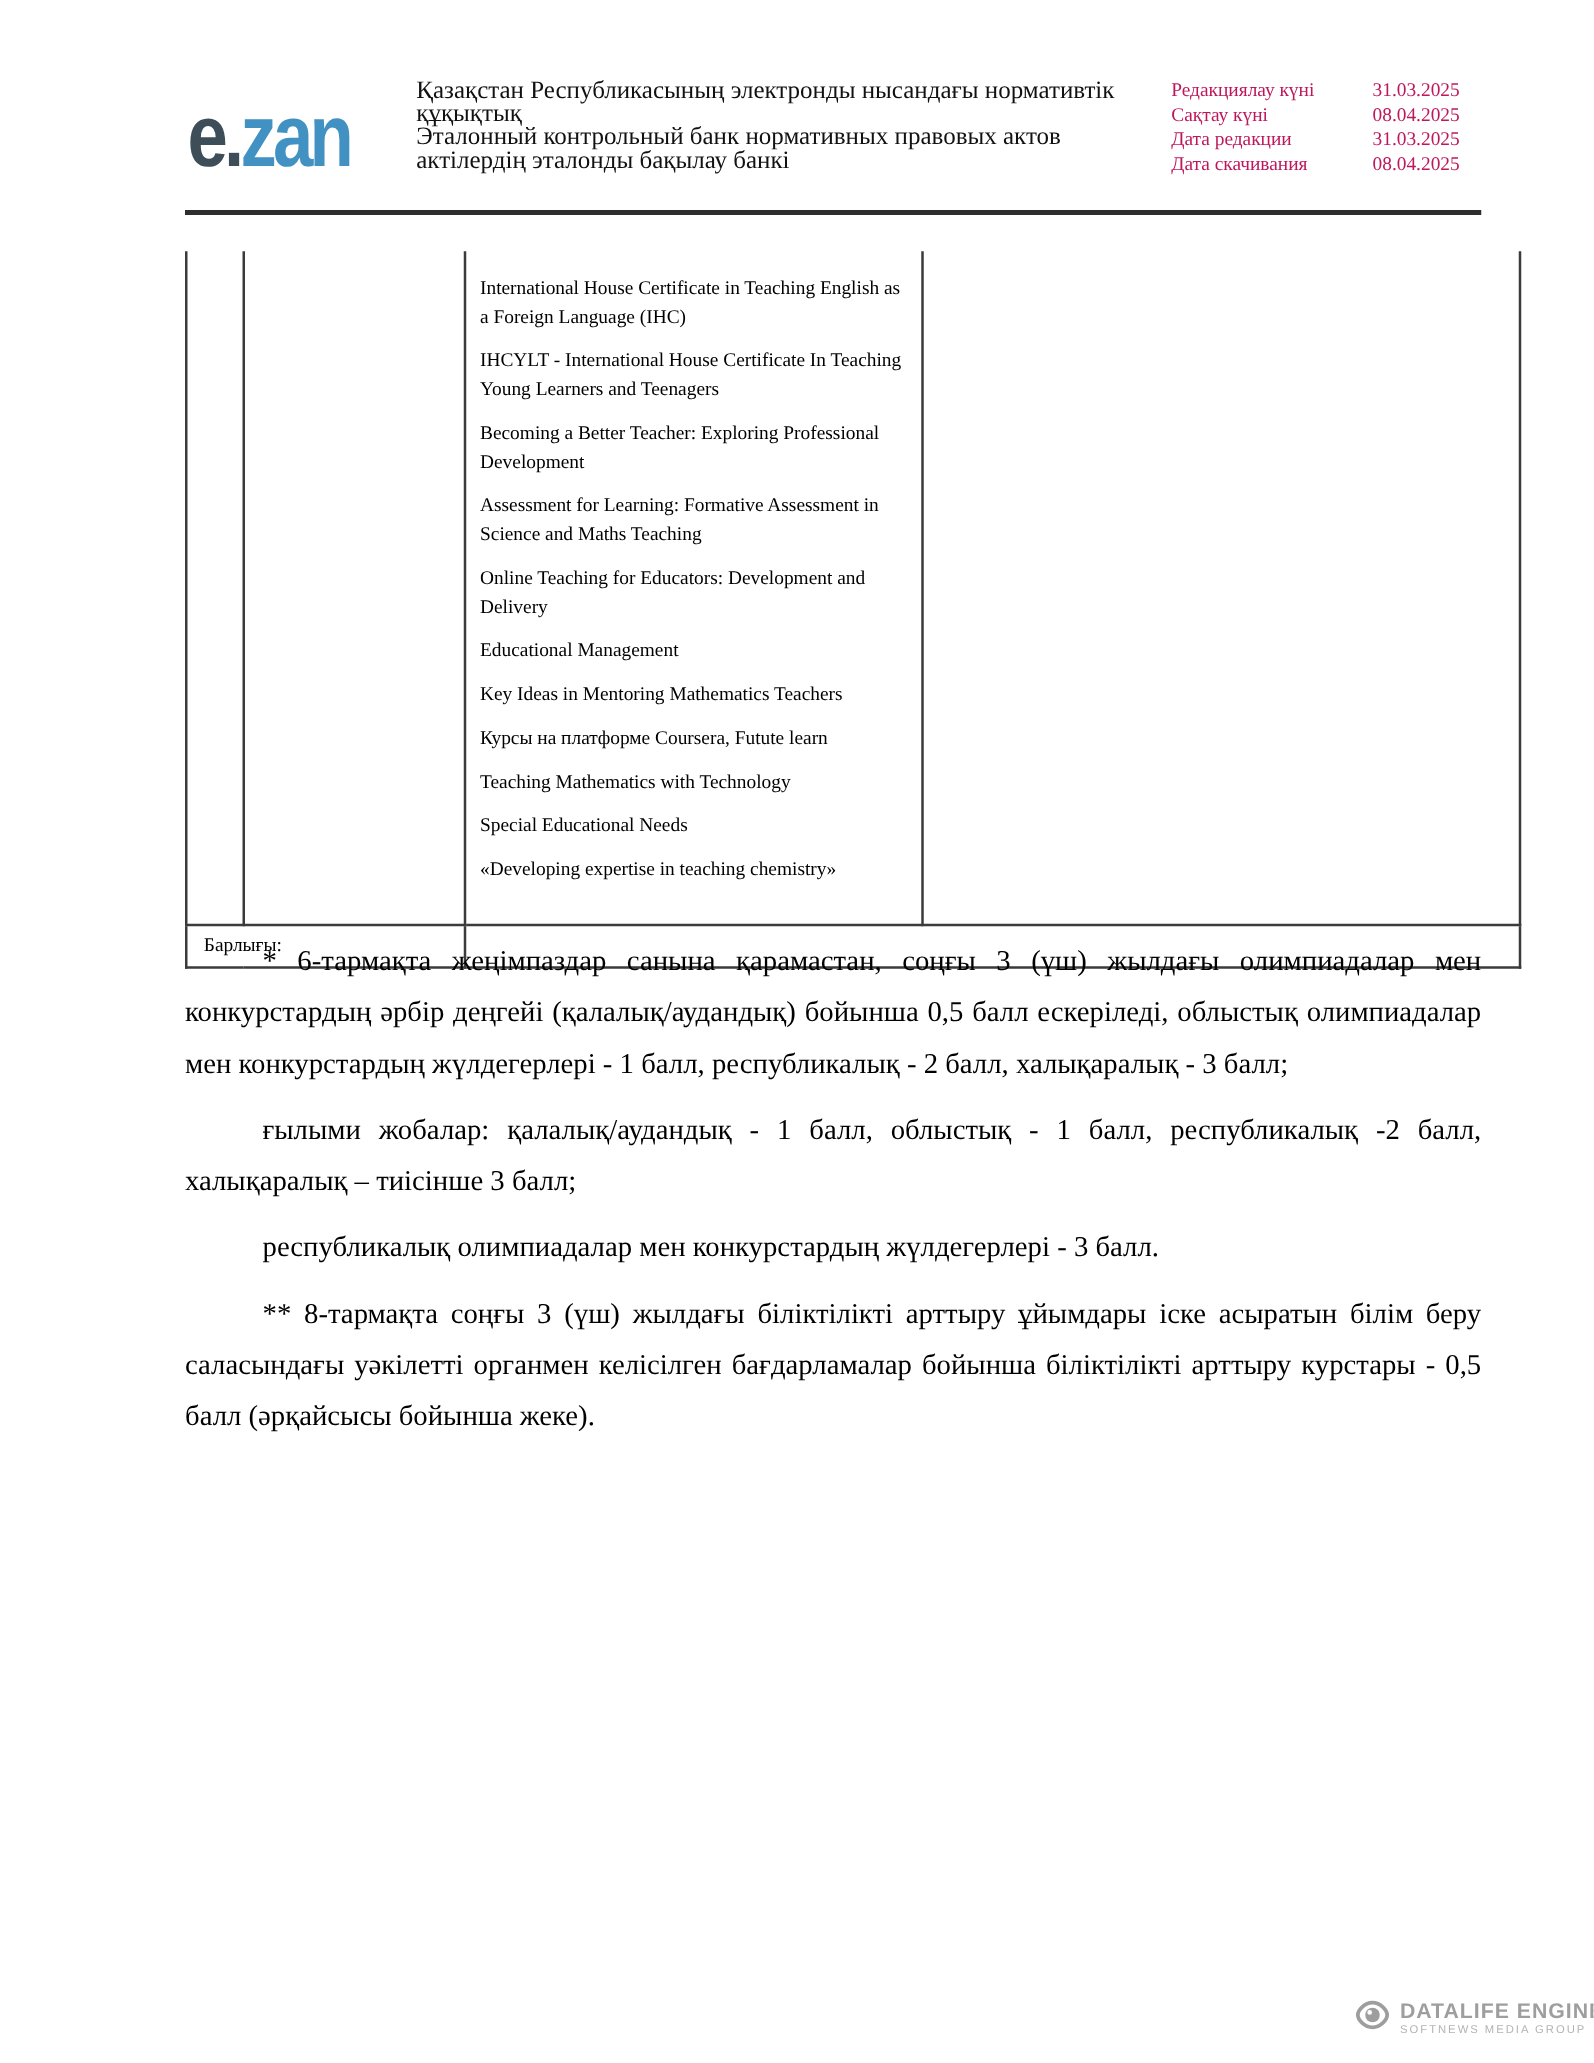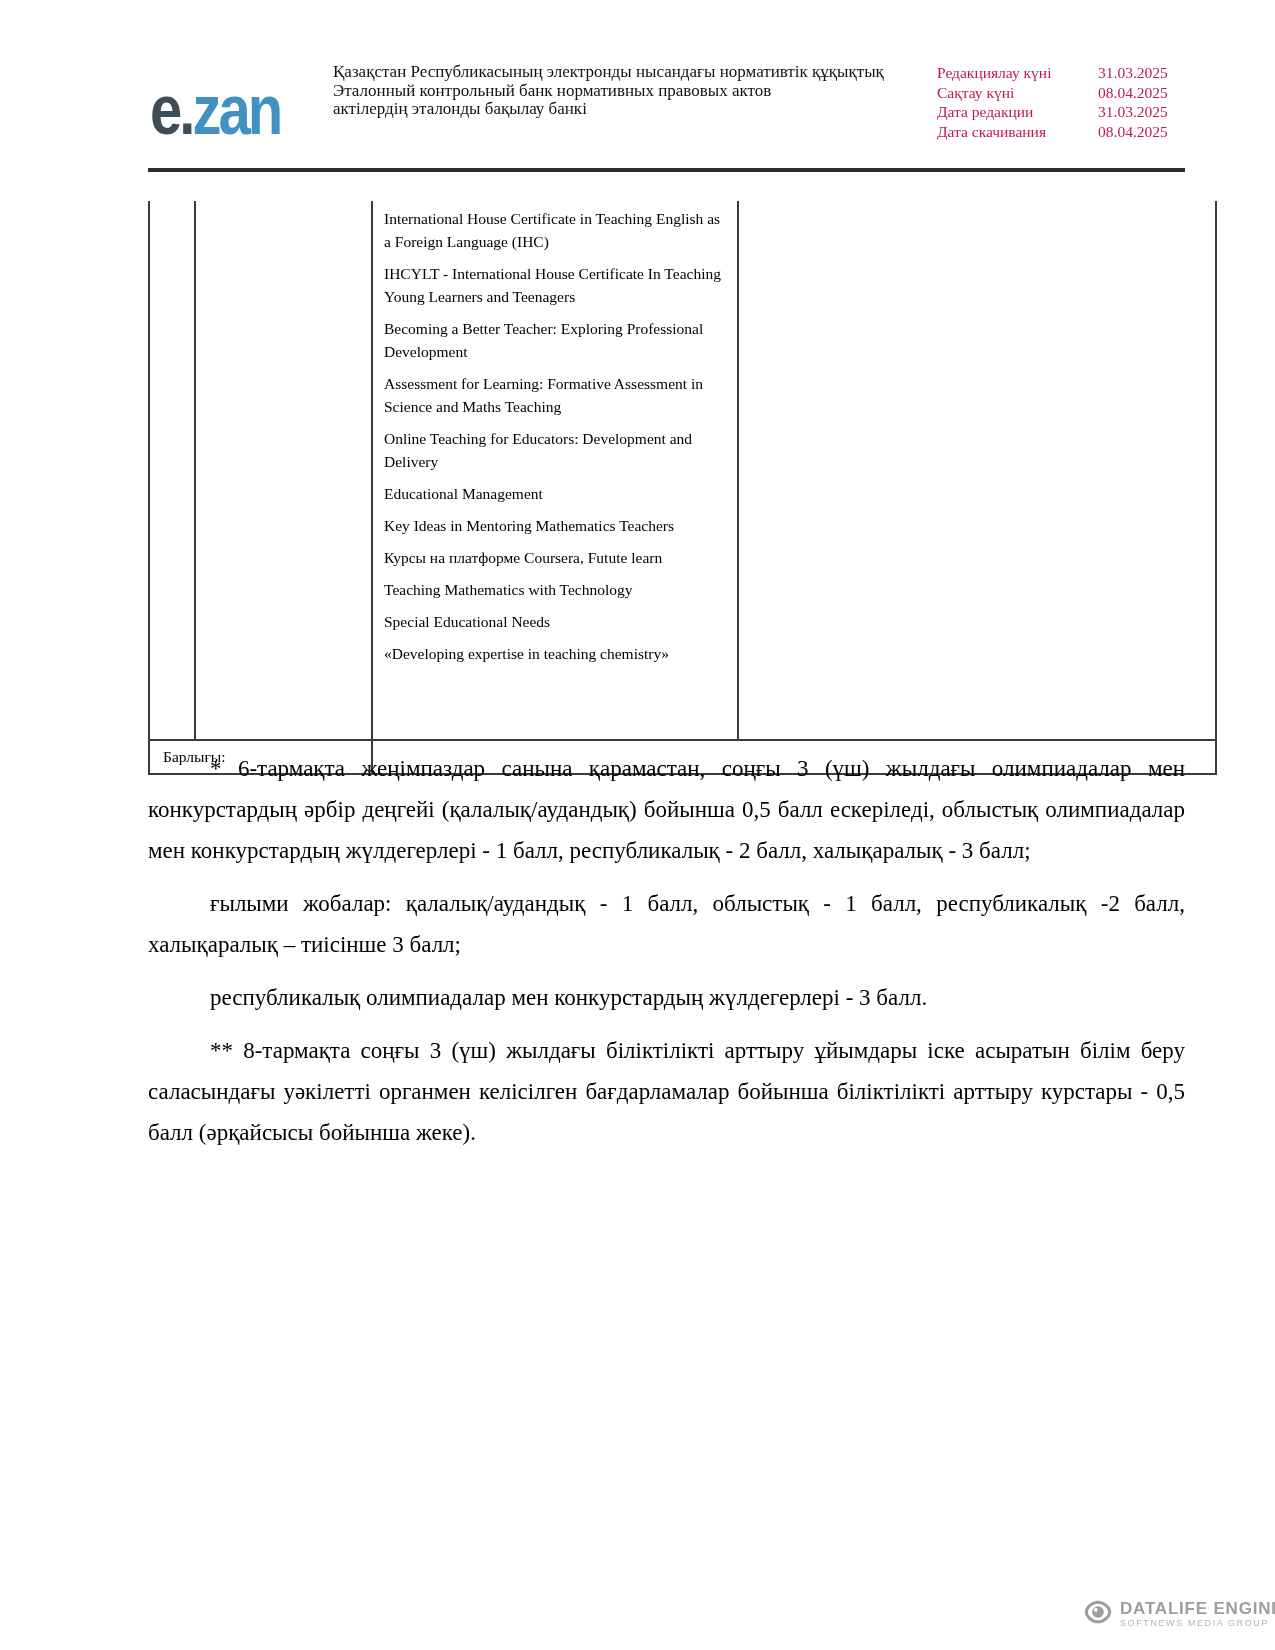--- a/index.html
+++ b/index.html
@@ -18,21 +18,21 @@
     font-family:"Liberation Sans", sans-serif;
     font-weight:bold; font-size:58px; letter-spacing:-3px;
     line-height:1; transform:scaleY(1.22); transform-origin:top left;
     white-space:nowrap;
   }
   .logo .lg-dark { color:#3e4e58; }
   .logo .lg-blue { color:#4191c3; }
 
   .org-block {
     position:absolute; left:333px; top:63px; width:560px;
-    font-size:17px; line-height:18.6px; color:#111;
+    font-size:20px; line-height:18.6px; color:#111;
   }
   .dates-block {
     position:absolute; left:937px; top:63px; width:240px;
     font-size:15.5px; line-height:19.6px; color:#be185d;
   }
   .date-row { display:flex; }
   .date-label { width:161px; flex:0 0 161px; }
   .date-value { white-space:nowrap; }
 
   .header-rule {
@@ -51,21 +51,21 @@
     padding:0;
   }
   .doc-table tr.row-courses td { border-top:none; }
   .doc-table td.c1 { width:44px; }
   .doc-table td.c2 { width:175px; }
   .doc-table td.c3 { width:342px; }
   .doc-table td.c4 { width:476px; }
   .row-courses td { height:532px; }
   .course-cell { padding:6px 11px 0 11px !important; }
   .course-cell p {
-    margin:0 0 9px 0;
+    margin:12px 0 9px 0;
     font-size:15.5px; line-height:23px;
   }
   .row-total td { height:32px; vertical-align:middle; }
   .total-cell { padding-left:13px !important; font-size:15.5px; }
 
   
   .notes {
     position:absolute; left:148px; top:748px; width:1037px;
   }
   .notes p {

